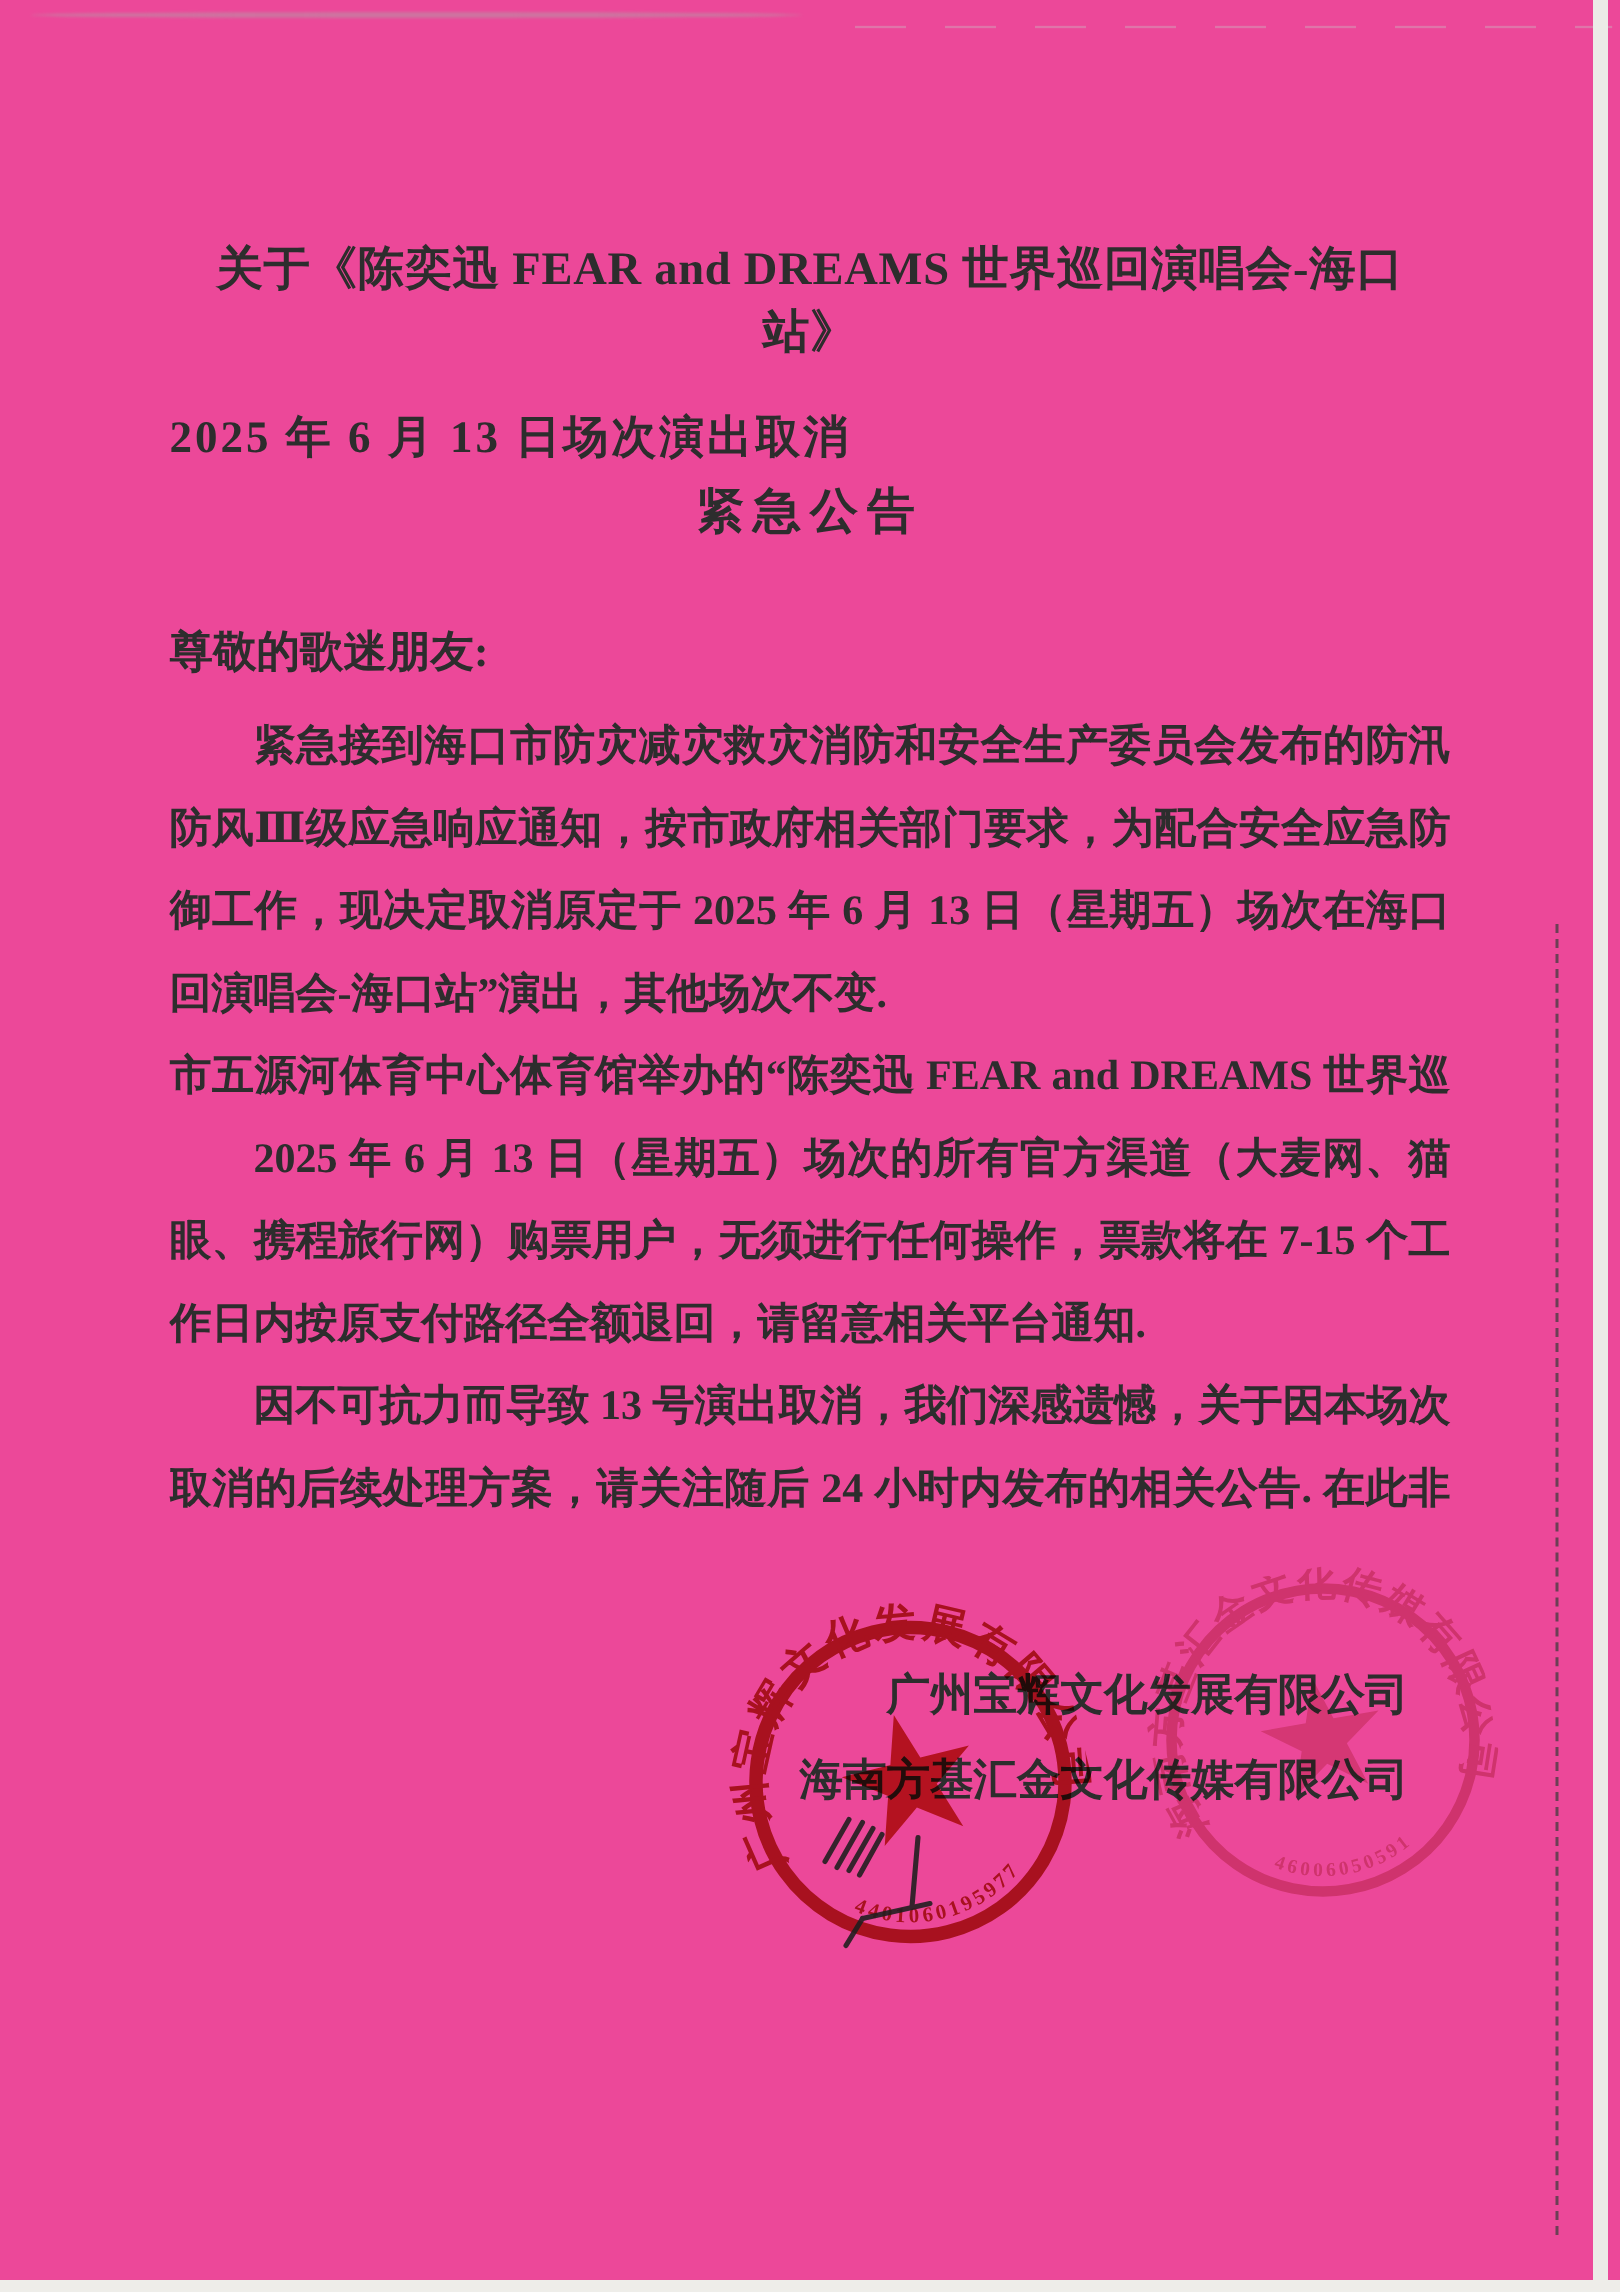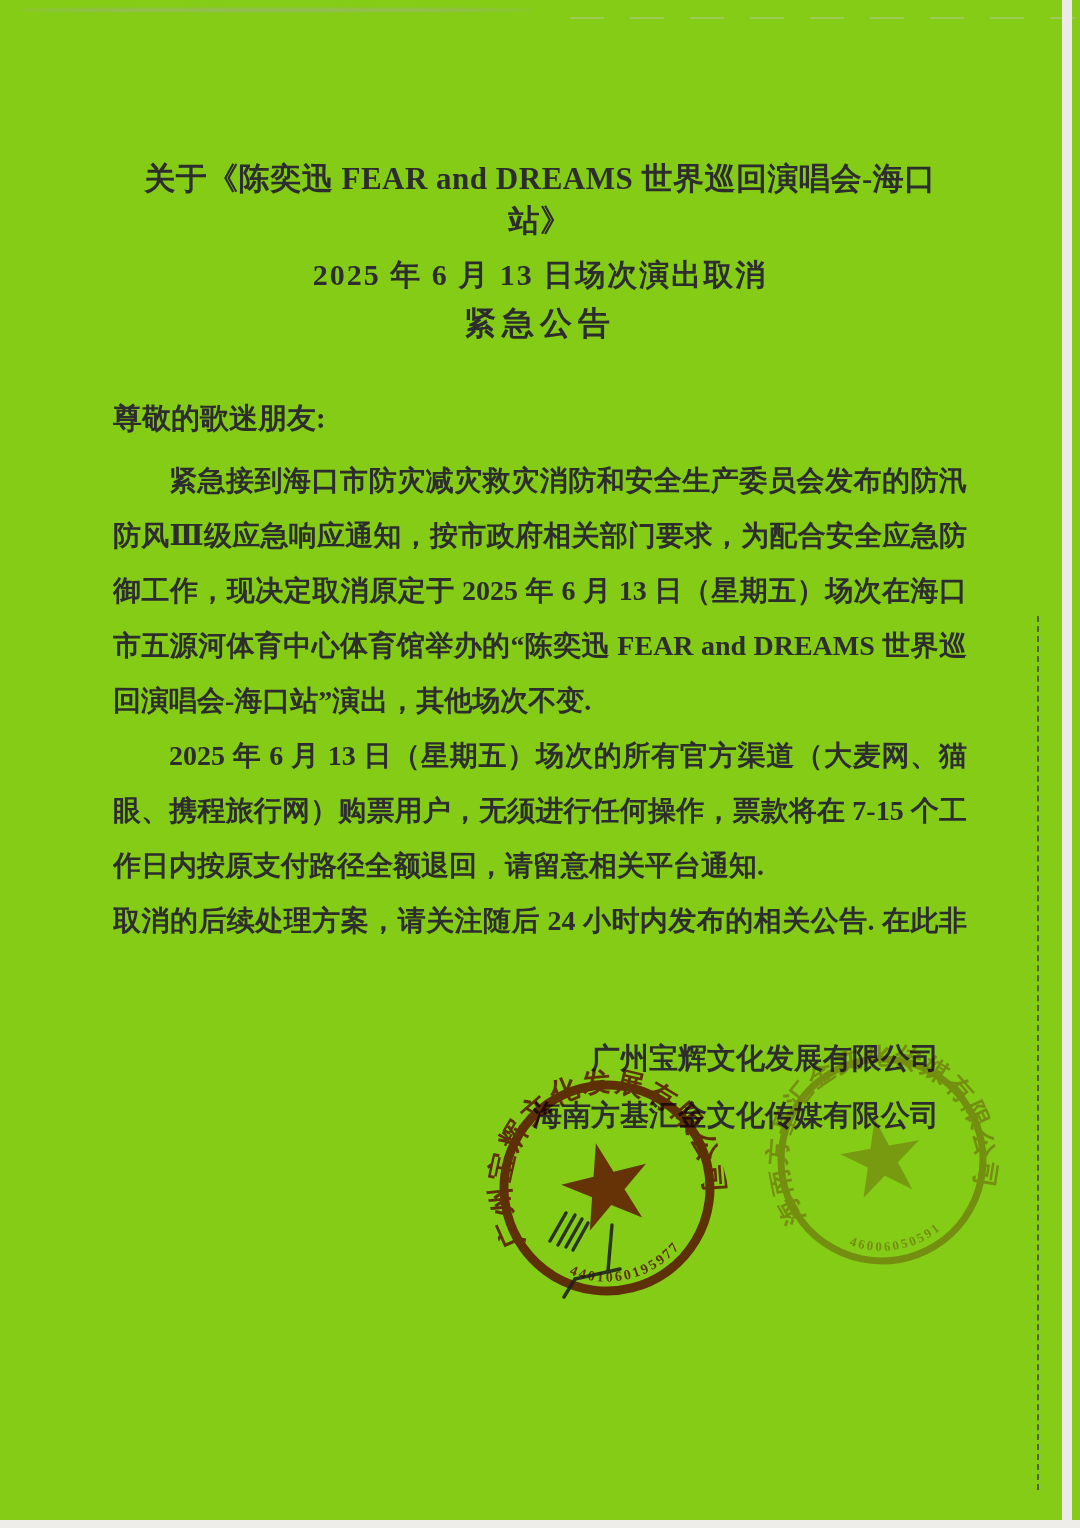--- a/index.html
+++ b/index.html
@@ -1,39 +1,39 @@
 <!DOCTYPE html>
 <html><head>
 <meta charset="utf-8">
 <style>
   html,body { margin:0; padding:0; background:#ffffff; }
   .page {
     position:relative; width:1080px; height:1528px;
-    background:#84cc16; overflow:hidden;
+    background:#ec4899; overflow:hidden;
     font-family:"Liberation Serif","DejaVu Serif",serif;
     color:#2d2d2d; font-weight:700;
   }
   
   .scan-top-shadow   { position:absolute; left:20px; top:8px; width:515px; height:4px;
                        background:#a9a9a9; border-radius:50%; opacity:.45; filter:blur(1px); }
   .scan-top-shadow2  { position:absolute; left:570px; top:17px; width:505px; height:2px;
                        background:#c9c9c9; opacity:.35;
                        -webkit-mask-image:repeating-linear-gradient(90deg,#000 0 34px,transparent 34px 60px);
                        mask-image:repeating-linear-gradient(90deg,#000 0 34px,transparent 34px 60px); }
   .scan-right-edge   { position:absolute; left:1062px; top:0; width:10px; height:100%;
                        background:#ecebe7; }
   .scan-bottom-edge  { position:absolute; left:0; bottom:0; width:100%; height:8px;
                        background:#eeede9; }
   .fold-dash-line    { position:absolute; left:1037px; top:616px; height:874px; width:0;
                        border-left:2.5px dashed #3c3c3c; opacity:.72; }
 
   .content { position:absolute; left:113px; top:0; width:854px; overflow:hidden; }
 
   .title-l1 { margin-top:158px; font-size:31px; line-height:1.35; text-align:center; letter-spacing:.5px; }
-  .title-l2 { margin-top:13px;  font-size:30px; line-height:1.3;  text-align:center; letter-spacing:2px; }
+  .title-l2 { margin-top:30px;  font-size:30px; line-height:1.3;  text-align:left; letter-spacing:2px; }
   .title-l3 { margin-top:9px;   font-size:32px; line-height:1.25; text-align:center; letter-spacing:6px; }
 
   .salutation { margin-top:54px; font-size:29px; line-height:42px; }
 
   .para { margin:0; }
   .para-1 { margin-top:14px; }
   .line { font-size:28px; line-height:55px; height:55px; text-align:justify; text-align-last:justify; }
   .line.indent { text-indent:2em; }
   .line.last   { text-align-last:left; }
 
@@ -62,31 +62,32 @@
     <div class="title-l1">关于《陈奕迅 FEAR and DREAMS 世界巡回演唱会-海口站》</div>
     <div class="title-l2">2025 年 6 月 13 日场次演出取消</div>
     <div class="title-l3">紧急公告</div>
 
     <div class="salutation">尊敬的歌迷朋友:</div>
 
     <div class="para para-1">
       <div class="line indent">紧急接到海口市防灾减灾救灾消防和安全生产委员会发布的防汛</div>
       <div class="line">防风Ⅲ级应急响应通知，按市政府相关部门要求，为配合安全应急防</div>
       <div class="line">御工作，现决定取消原定于 2025 年 6 月 13 日（星期五）场次在海口</div>
+      <div class="line last">回演唱会-海口站”演出，其他场次不变.</div>
       <div class="line">市五源河体育中心体育馆举办的“陈奕迅 FEAR and DREAMS 世界巡</div>
-      <div class="line last">回演唱会-海口站”演出，其他场次不变.</div>
     </div>
 
     <div class="para">
       <div class="line indent">2025 年 6 月 13 日（星期五）场次的所有官方渠道（大麦网、猫</div>
       <div class="line">眼、携程旅行网）购票用户，无须进行任何操作，票款将在 7-15 个工</div>
       <div class="line last">作日内按原支付路径全额退回，请留意相关平台通知.</div>
     </div>
 
     <div class="para">
+      <div class="line indent">因不可抗力而导致 13 号演出取消，我们深感遗憾，关于因本场次</div>
       <div class="line">取消的后续处理方案，请关注随后 24 小时内发布的相关公告. 在此非</div>
     </div>
 
     <div class="signature">
       <div class="sig-line">广州宝辉文化发展有限公司</div>
       <div class="sig-line">海南方基汇金文化传媒有限公司</div>
     </div>
 
   </div>
 

